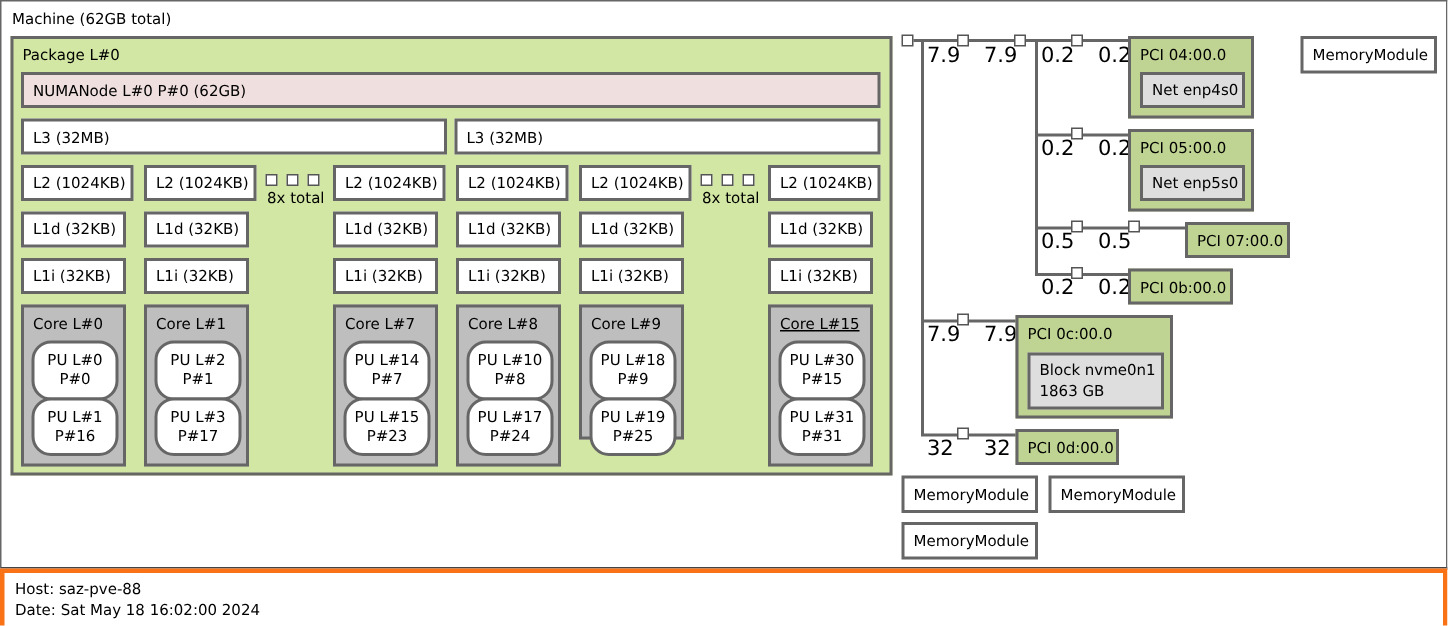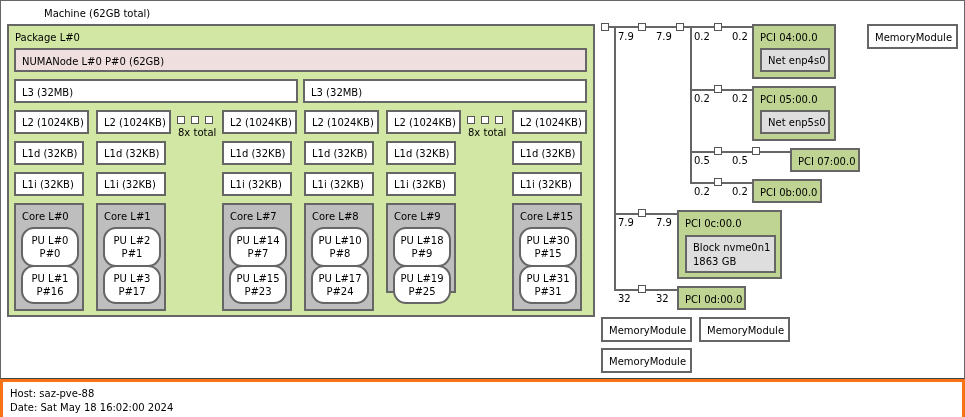--- a/index.html
+++ b/index.html
@@ -14,29 +14,29 @@
   .numa { background: #efdfde; }
   .cache { background: #ffffff; }
   .core { background: #bebebe; }
   .pu { background: #ffffff; text-align: center; border-radius: 13px; }
   .pci { background: #bfd492; }
   .osdev { background: #dedede; }
   .mem { background: #ffffff; }
   .txt { position: absolute; white-space: nowrap; line-height: 12px; }
   .sq { position: absolute; width: 8px; height: 8px; box-sizing: border-box; border: 1px solid #555; background: #fff; }
   .line { position: absolute; background: #666; }
-  .bw { position: absolute; white-space: nowrap; line-height: 12px; font-size: 10px; }
+  .bw { position: absolute; white-space: nowrap; line-height: 12px; font-size: 14px; }
   .dots { position: absolute; }
   .dots .sq { position: absolute; }
 </style>
 </head>
 <body>
 
 <div class="abs machine">
-  <span class="lbl" style="left:7px;top:7px;margin-left:36px;">Machine (62GB total)</span>
+  <span class="lbl" style="left:7px;top:7px;">Machine (62GB total)</span>
 </div>
 
 <div class="box pkg" style="left:7px;top:24px;width:588px;height:293px;">
   <span class="txt" style="left:6px;top:6px;">Package L#0</span>
 </div>
 
 <div class="box numa" style="left:14px;top:48px;width:573px;height:24px;">
   <span class="txt" style="left:6px;top:6px;">NUMANode L#0 P#0 (62GB)</span>
 </div>
 
@@ -151,21 +151,21 @@
     <div class="box cache" style="left: 512px; top: 110px; width: 75px; height: 24px;">
       <span class="txt" style="left: 6px; top: 5px;">L2 (1024KB)</span>
     </div>
     <div class="box cache" style="left: 512px; top: 141px; width: 70px; height: 24px;">
       <span class="txt" style="left: 6px; top: 5px;">L1d (32KB)</span>
     </div>
     <div class="box cache" style="left: 512px; top: 172px; width: 70px; height: 24px;">
       <span class="txt" style="left: 6px; top: 5px;">L1i (32KB)</span>
     </div>
     <div class="box core" style="left: 512px; top: 203px; width: 70px; height: 108px;">
-      <span class="txt" style="left: 6px; top: 6px;">Core L#15</span>
+      <span class="txt" style="left: 6px; top: 6px; text-decoration: underline;">Core L#15</span>
       <div class="box pu" style="left: 5px; top: 22px; width: 58px; height: 40px;">
         <span class="txt" style="left: 0px; right: 0px; top: 6px; text-align: center;">PU L#30</span>
         <span class="txt" style="left: 0px; right: 0px; top: 19px; text-align: center;">P#15</span>
       </div>
       <div class="box pu" style="left: 5px; top: 60px; width: 58px; height: 39px;">
         <span class="txt" style="left: 0px; right: 0px; top: 6px; text-align: center;">PU L#31</span>
         <span class="txt" style="left: 0px; right: 0px; top: 19px; text-align: center;">P#31</span>
       </div>
     </div>
   </div>

